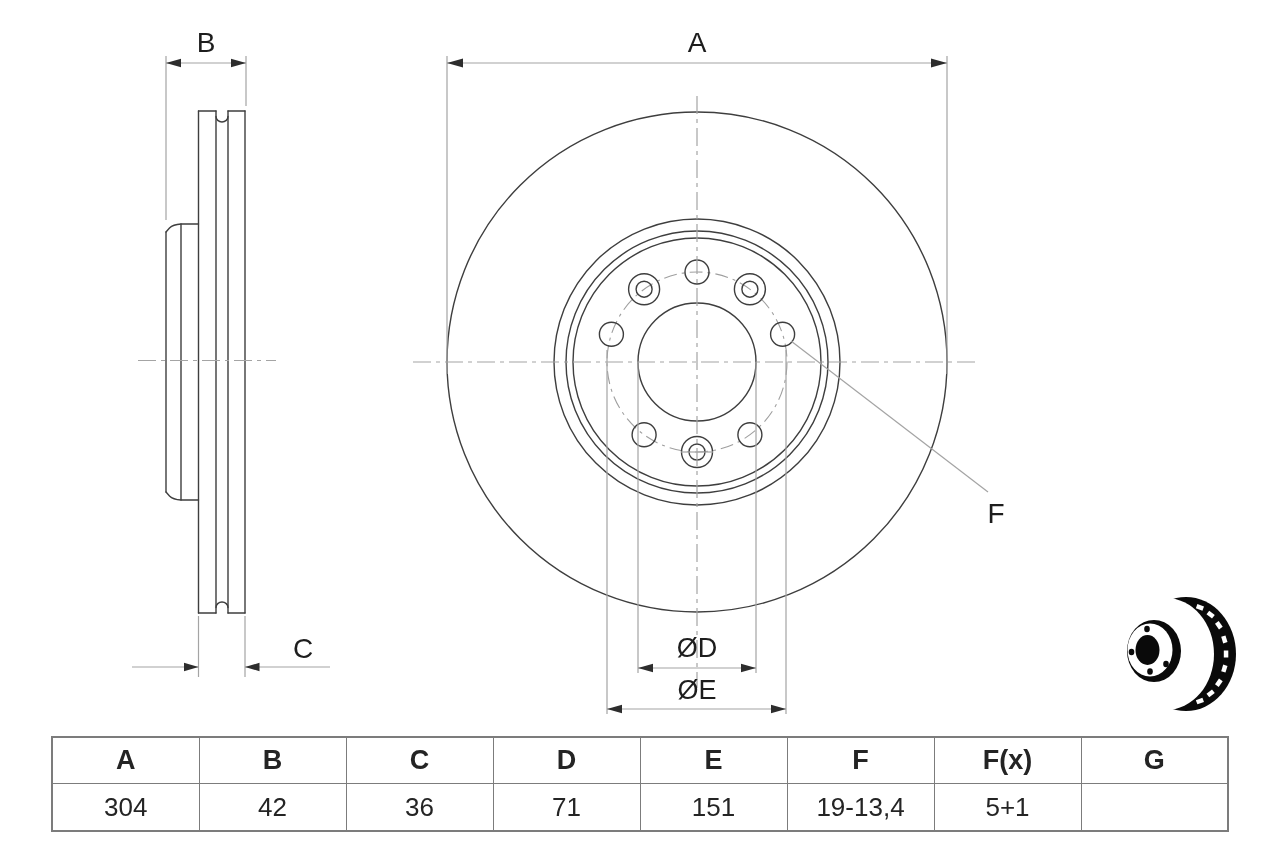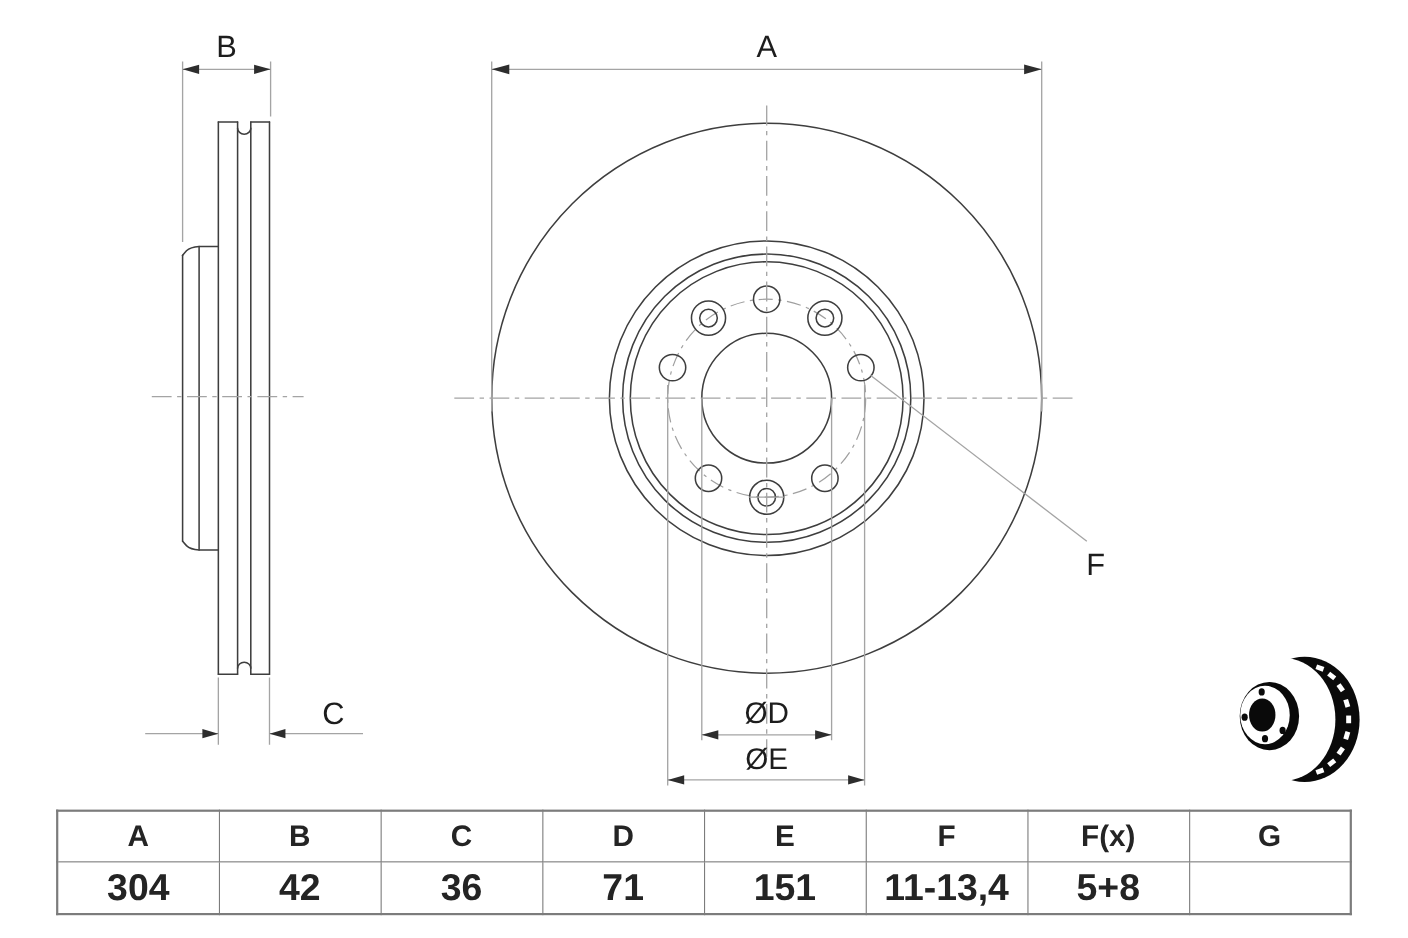--- a/index.html
+++ b/index.html
@@ -15,21 +15,21 @@
   .dia-label{font-size:27px;}
   .ink{fill:#0a0a0a;stroke:none;}
   .paper{fill:#ffffff;stroke:none;}
 
   #spec-table{position:absolute;left:51px;top:736px;width:1178px;height:92px;
               border-collapse:collapse;table-layout:fixed;
               border:2px solid #7c7c7c;}
   #spec-table th,#spec-table td{border:1.5px solid #7c7c7c;text-align:center;
               vertical-align:middle;color:#242424;padding:0;}
   #spec-table th{font-size:27px;font-weight:bold;height:45px;}
-  #spec-table td{font-size:34px;font-weight:bold;height:46px;}
+  #spec-table td{font-size:26px;font-weight:normal;height:46px;}
 </style>
 </head>
 <body>
 
 <div id="stage">
 
 <svg width="1280" height="853" viewBox="0 0 1280 853">
 
   <g>
 
@@ -168,20 +168,20 @@
       <th>F</th>
       <th>F(x)</th>
       <th>G</th>
     </tr>
     <tr>
       <td>304</td>
       <td>42</td>
       <td>36</td>
       <td>71</td>
       <td>151</td>
-      <td>11-13,4</td>
-      <td>5+8</td>
+      <td>19-13,4</td>
+      <td>5+1</td>
       <td></td>
     </tr>
   </tbody>
     </table>
 
 </div>
 
 </body></html>

